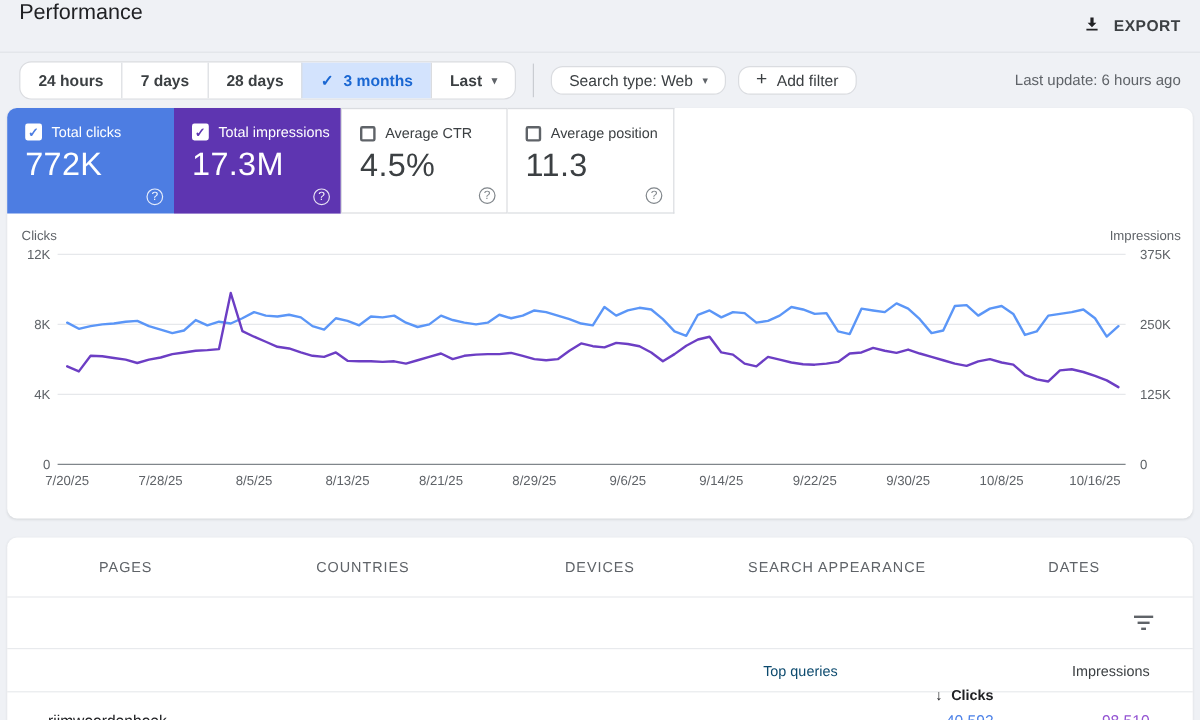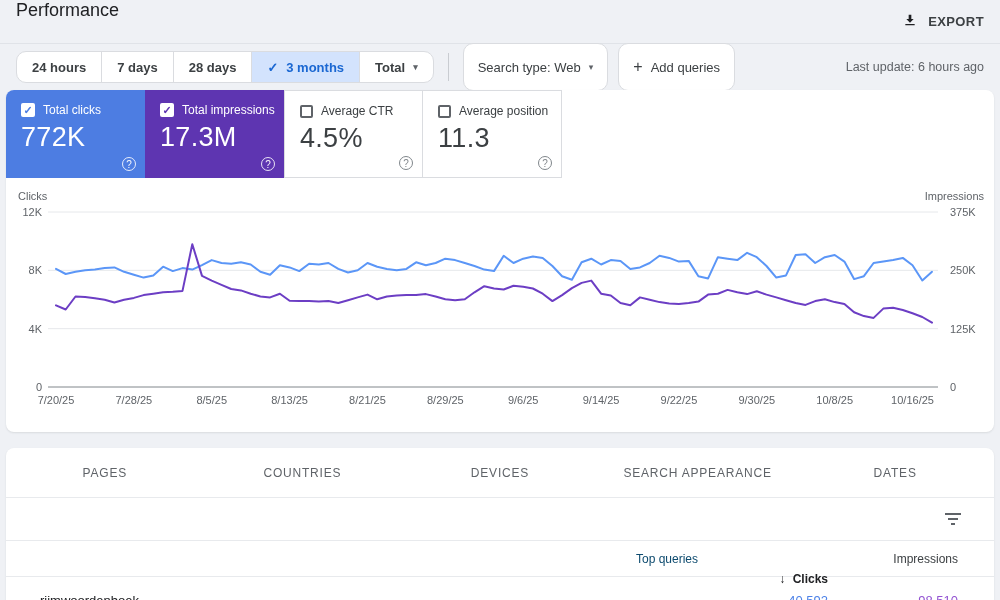--- a/index.html
+++ b/index.html
@@ -20,21 +20,21 @@
          overflow:hidden; height:32px; }
   .seg-item { display:flex; align-items:center; padding:0 15px; font-size:13px; color:#3c4043;
               border-left:1px solid #dadce0; cursor:pointer; white-space:nowrap;font-weight:bold; }
   .seg-item:first-child { border-left:none; }
   .seg-item.selected { background:#d3e3fd; color:#1a67d2; gap:8px; }
   .seg-item .chev { margin-left:8px; }
   .chev { font-size:9px; color:#5f6368; }
   .seg-item.selected .checkglyph { font-size:13px; }
   .vsep { width:1px; height:28px; background:#c9ccd1; margin:0 14px; }
   .pill { display:flex; align-items:center; gap:8px; background:#fff; border:1px solid #dadce0;
-          border-radius:10px; height:48px; padding:0 14px; font-size:13px; color:#3c4043;
+          border-radius:10px; height:24px; padding:0 14px; font-size:13px; color:#3c4043;
           cursor:pointer; white-space:nowrap; }
   .pill + .pill { margin-left:10px; }
   .plus-glyph { font-size:16px; color:#3c4043; }
   .last-update { margin-left:auto; font-size:12.5px; color:#5f6368;text-align:right; }
 
   
   .main-card { position:absolute; left:6px; top:90px; width:988px; height:342px;
                background:#fff; border-radius:8px; box-shadow:0 1px 2px rgba(60,64,67,.12); }
   .tiles { display:flex; height:88px; }
   .tile { width:139px; position:relative; padding:13px 0 0 15px; cursor:pointer; }
@@ -111,32 +111,32 @@
       <span>7 days</span>
     </div>
     <div class="seg-item">
       <span>28 days</span>
     </div>
     <div class="seg-item selected">
       <span class="checkglyph">✓</span>
       <span>3 months</span>
     </div>
     <div class="seg-item">
-      <span>Total</span>
+      <span>Last</span>
       <span class="chev">▾</span>
     </div>
   </div>
   <div class="vsep"></div>
   <div class="pill">
     <span>Search type: Web</span>
     <span class="chev">▾</span>
   </div>
   <div class="pill">
     <span class="plus-glyph">+</span>
-    <span>Add queries</span>
+    <span>Add filter</span>
   </div>
   <div class="last-update">Last update: 6 hours ago</div>
 </div>
 
 <div class="main-card">
   <div class="tiles">
     <div class="tile tile-clicks">
       <div class="label-row">
         <span class="cbx checked">✓</span>
         <span>Total clicks</span>

